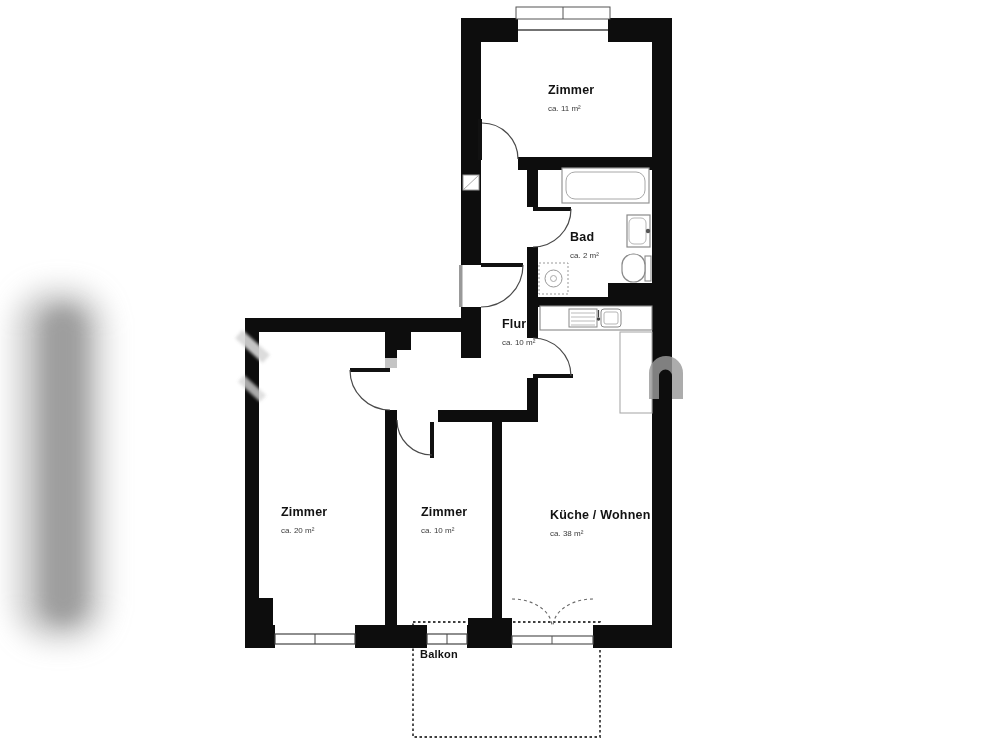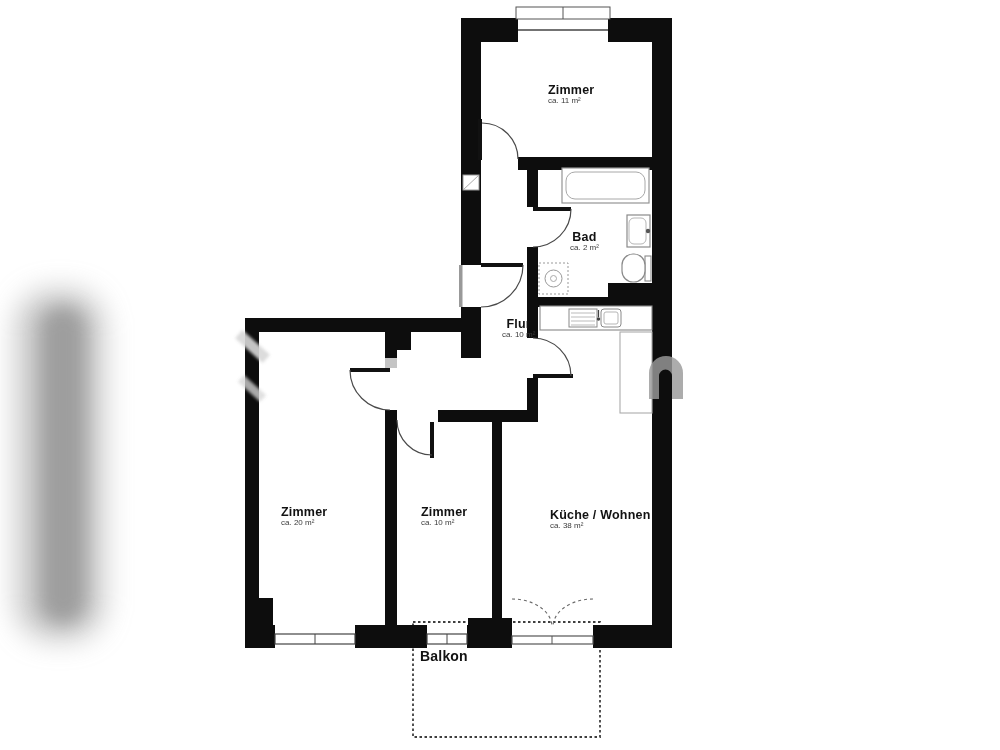--- a/index.html
+++ b/index.html
@@ -1,22 +1,22 @@
 <!DOCTYPE html>
 <html><head>
 <meta charset="utf-8">
 <style>
   html,body{margin:0;padding:0;background:#fff;}
   #stage{position:relative;width:1000px;height:750px;background:#ffffff;overflow:hidden;
          font-family:"Liberation Sans",sans-serif;}
   #plan-svg{position:absolute;left:0;top:0;}
   .room-label{position:absolute;color:#121212;line-height:1;}
-  .room-name{font-weight:bold;font-size:12.5px;letter-spacing:.2px;white-space:nowrap;text-align:center;}
-  .room-area{font-size:8px;color:#3a3a3a;margin-top:0;white-space:nowrap;}
-  .balkon-name{font-weight:bold;font-size:14px;}
+  .room-name{font-weight:bold;font-size:12.5px;letter-spacing:.2px;white-space:nowrap;}
+  .room-area{font-size:8px;color:#3a3a3a;margin-top:8px;white-space:nowrap;}
+  .balkon-name{font-weight:bold;font-size:11px;}
   
   .wm-bar{position:absolute;left:16px;top:290px;width:88px;height:350px;
           background:rgba(125,125,125,.42);border-radius:36px;filter:blur(14px);}
   .wm-bar-core{position:absolute;left:40px;top:306px;width:46px;height:318px;
           background:rgba(108,108,108,.46);border-radius:24px;filter:blur(9px);}
   .wm-stripe{position:absolute;background:rgba(216,216,216,.9);filter:blur(1.5px);}
   .wm-s1{left:234px;top:341px;width:37px;height:11px;transform:rotate(42deg);}
   .wm-s2{left:237px;top:384px;width:30px;height:9px;transform:rotate(42deg);opacity:.85;}
 </style>
 </head>

